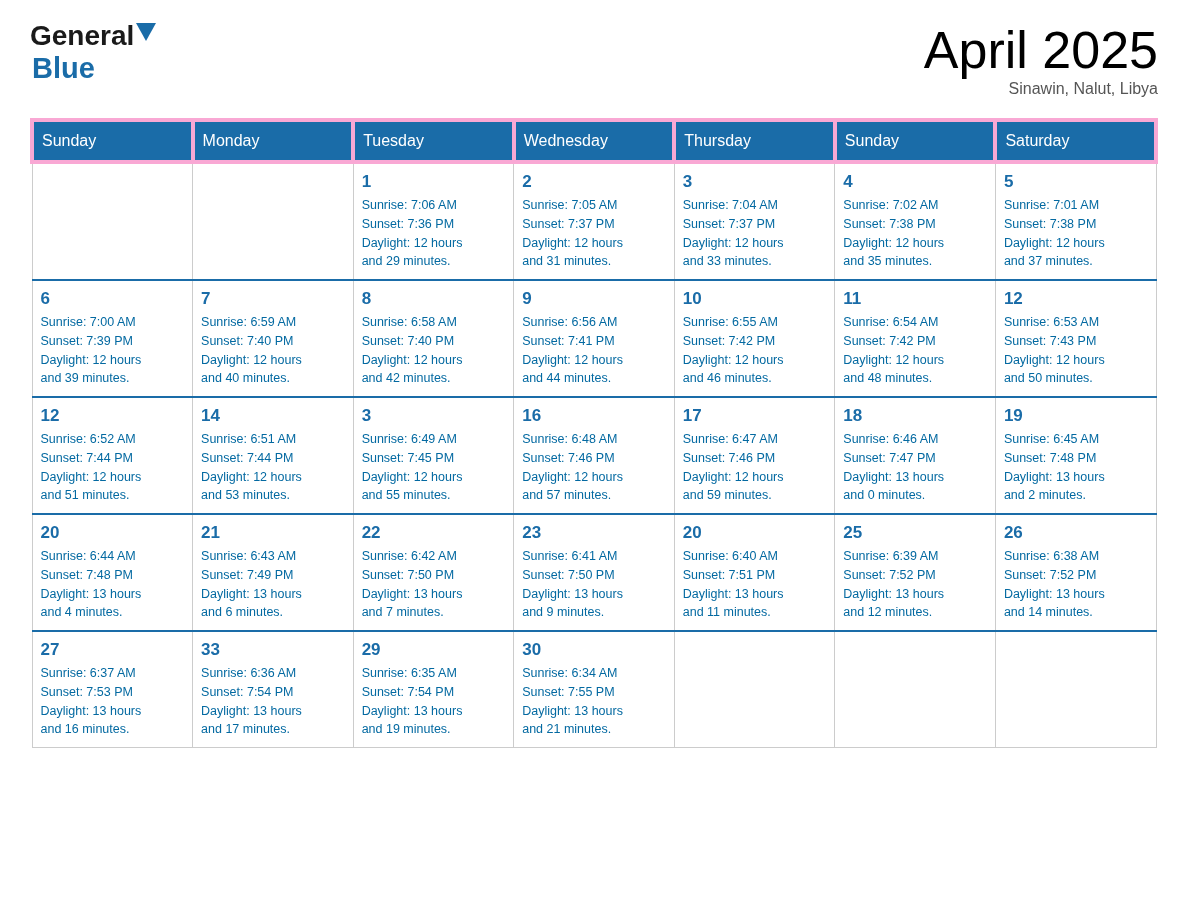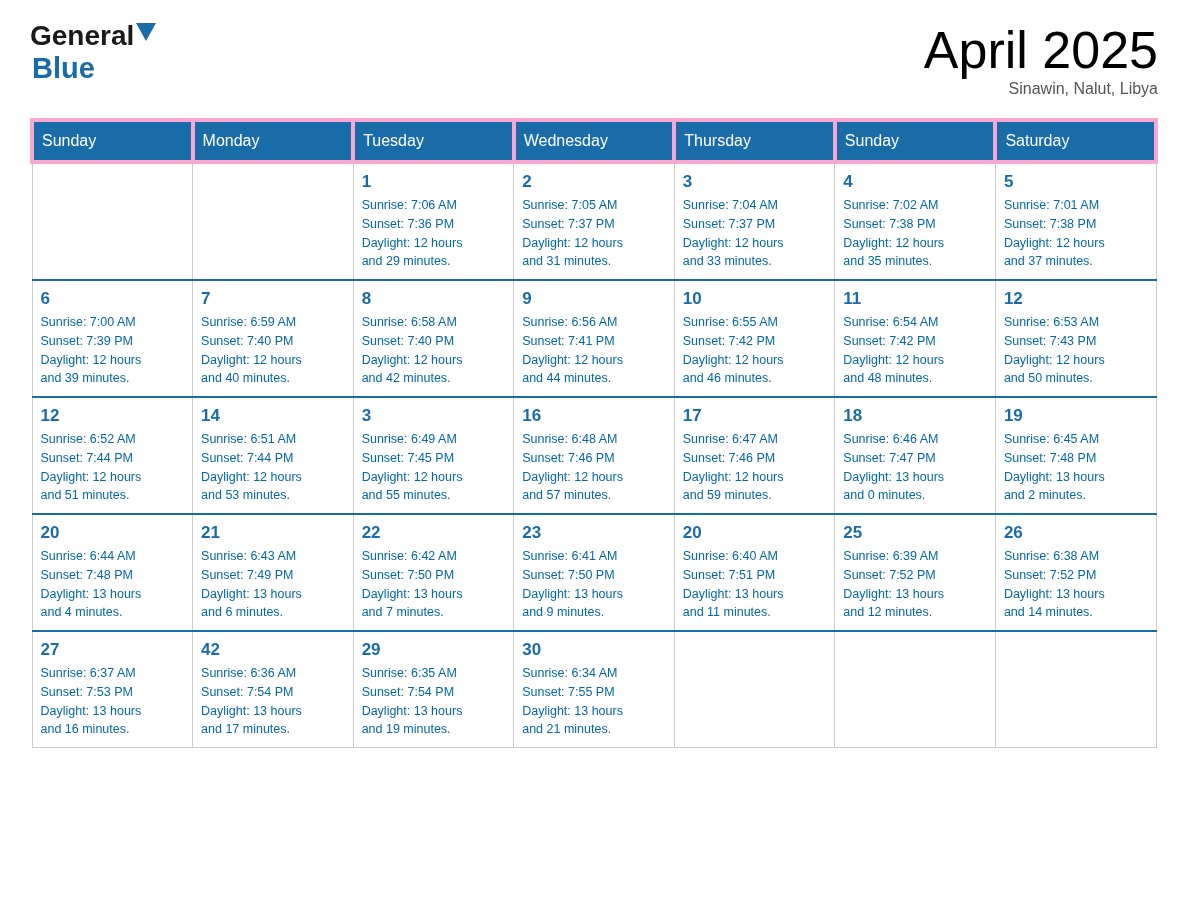--- a/index.html
+++ b/index.html
@@ -249,21 +249,21 @@
           <span class="day-number">26</span>
           <div class="day-info">Sunrise: 6:38 AM<br>Sunset: 7:52 PM<br>Daylight: 13 hours<br>and 14 minutes.</div>
         </td>
       </tr>
       <tr class="week-row">
         <td>
           <span class="day-number">27</span>
           <div class="day-info">Sunrise: 6:37 AM<br>Sunset: 7:53 PM<br>Daylight: 13 hours<br>and 16 minutes.</div>
         </td>
         <td>
-          <span class="day-number">42</span>
+          <span class="day-number">33</span>
           <div class="day-info">Sunrise: 6:36 AM<br>Sunset: 7:54 PM<br>Daylight: 13 hours<br>and 17 minutes.</div>
         </td>
         <td>
           <span class="day-number">29</span>
           <div class="day-info">Sunrise: 6:35 AM<br>Sunset: 7:54 PM<br>Daylight: 13 hours<br>and 19 minutes.</div>
         </td>
         <td>
           <span class="day-number">30</span>
           <div class="day-info">Sunrise: 6:34 AM<br>Sunset: 7:55 PM<br>Daylight: 13 hours<br>and 21 minutes.</div>
         </td>

